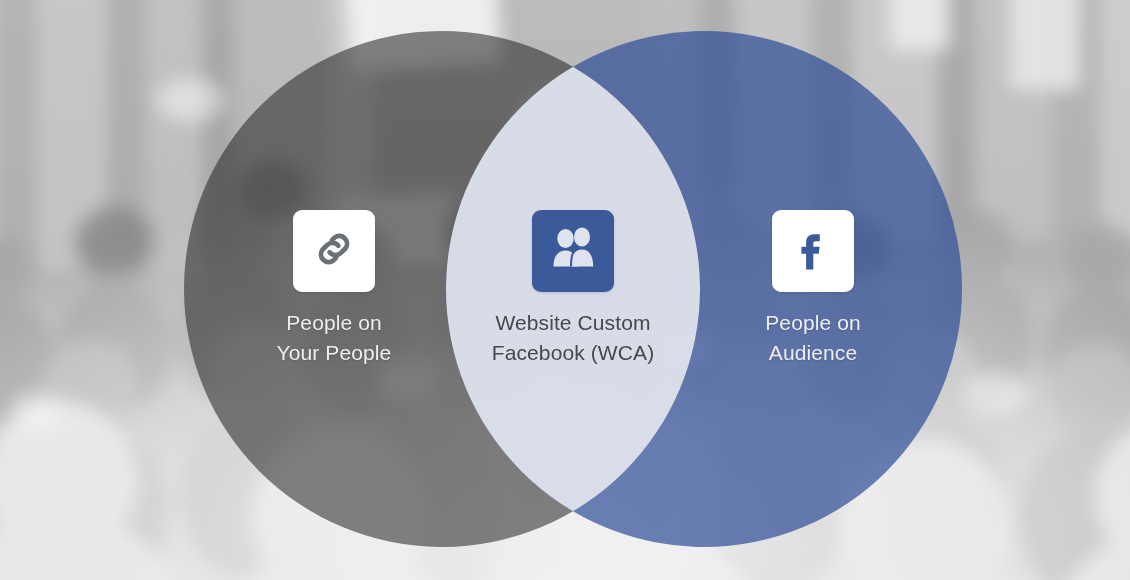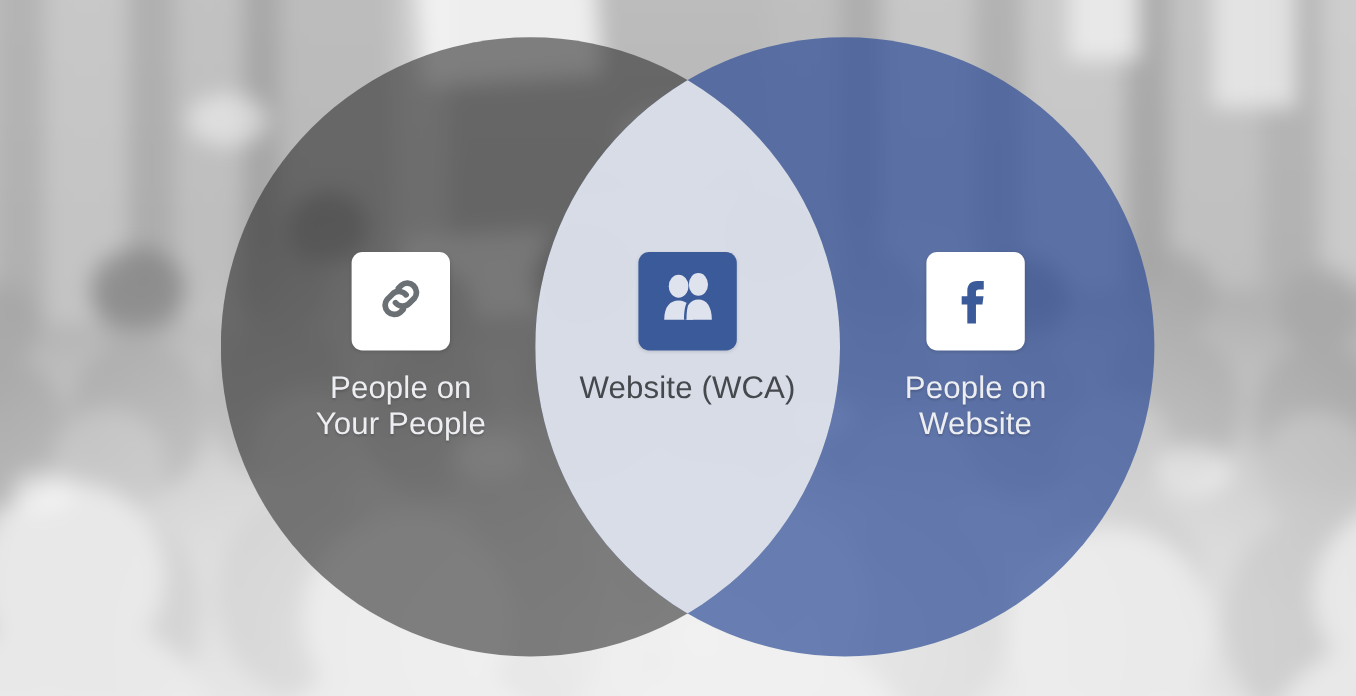--- a/index.html
+++ b/index.html
@@ -56,21 +56,21 @@
   .tile {
     width:82px; height:82px;
     margin:0 auto 16px auto;
     border-radius:9px;
     display:flex; align-items:center; justify-content:center;
     box-shadow:0 1px 3px rgba(0,0,0,0.12);
   }
   .tile.white { background:#ffffff; }
   .tile.blue  { background:#3a5a99; }
   .label {
-    font-size:26px;
+    font-size:21px;
     line-height:30px;
     letter-spacing:0.1px;
     font-weight:400;
   }
   .label.light { color:#eceef1; text-shadow:0 1px 2px rgba(0,0,0,0.18); }
   .label.dark  { color:#45484c; }
 
   #node-website  { left:214px; top:210px; }
   #node-wca      { left:453px; top:210px; }
   #node-facebook { left:693px; top:210px; }
@@ -240,31 +240,32 @@
           <path d="M5.5 42.5 C5.5 31.5 10.5 26.5 17.5 26.5 C24.5 26.5 29.5 31.5 29.5 42.5 Z"></path>
 
           <ellipse cx="34" cy="13" rx="8" ry="9.4"></ellipse>
           <path d="M22.8 42.5 C22.8 31 27.4 25.5 34 25.5 C40.6 25.5 45.2 31 45.2 42.5 Z"></path>
 
           <path d="M27.6 26.5 C25.4 29 24.2 33 24.1 42.5 L22.0 42.5 C22.1 32.3 23.6 28.3 26.2 25.4 Z" fill="#3a5a99"></path>
         </svg>
       </span>
     </div>
     <div class="label dark">
-      <div>Website (WCA)</div>
+      <div>Website Custom</div>
+      <div>Facebook (WCA)</div>
     </div>
   </div>
 
   <div class="node" id="node-facebook">
     <div class="tile white">
       <span>
         <svg width="50" height="50" viewBox="0 0 50 50" fill="#3a5a99">
           <path d="M31.8 10.2 L31.8 17.2 L27.6 17.2 C26.0 17.2 25.3 18.0 25.3 19.5 L25.3 22.8 L31.6 22.8 L30.7 29.8 L25.3 29.8 L25.3 45.5 L18.1 45.5 L18.1 29.8 L13.4 29.8 L13.4 22.8 L18.1 22.8 L18.1 18.3 C18.1 13.3 21.0 10.2 26.2 10.2 Z"></path>
         </svg>
       </span>
     </div>
     <div class="label light">
       <div>People on</div>
-      <div>Website</div>
+      <div>Audience</div>
     </div>
   </div>
 
 </div>
 
 </body></html>

